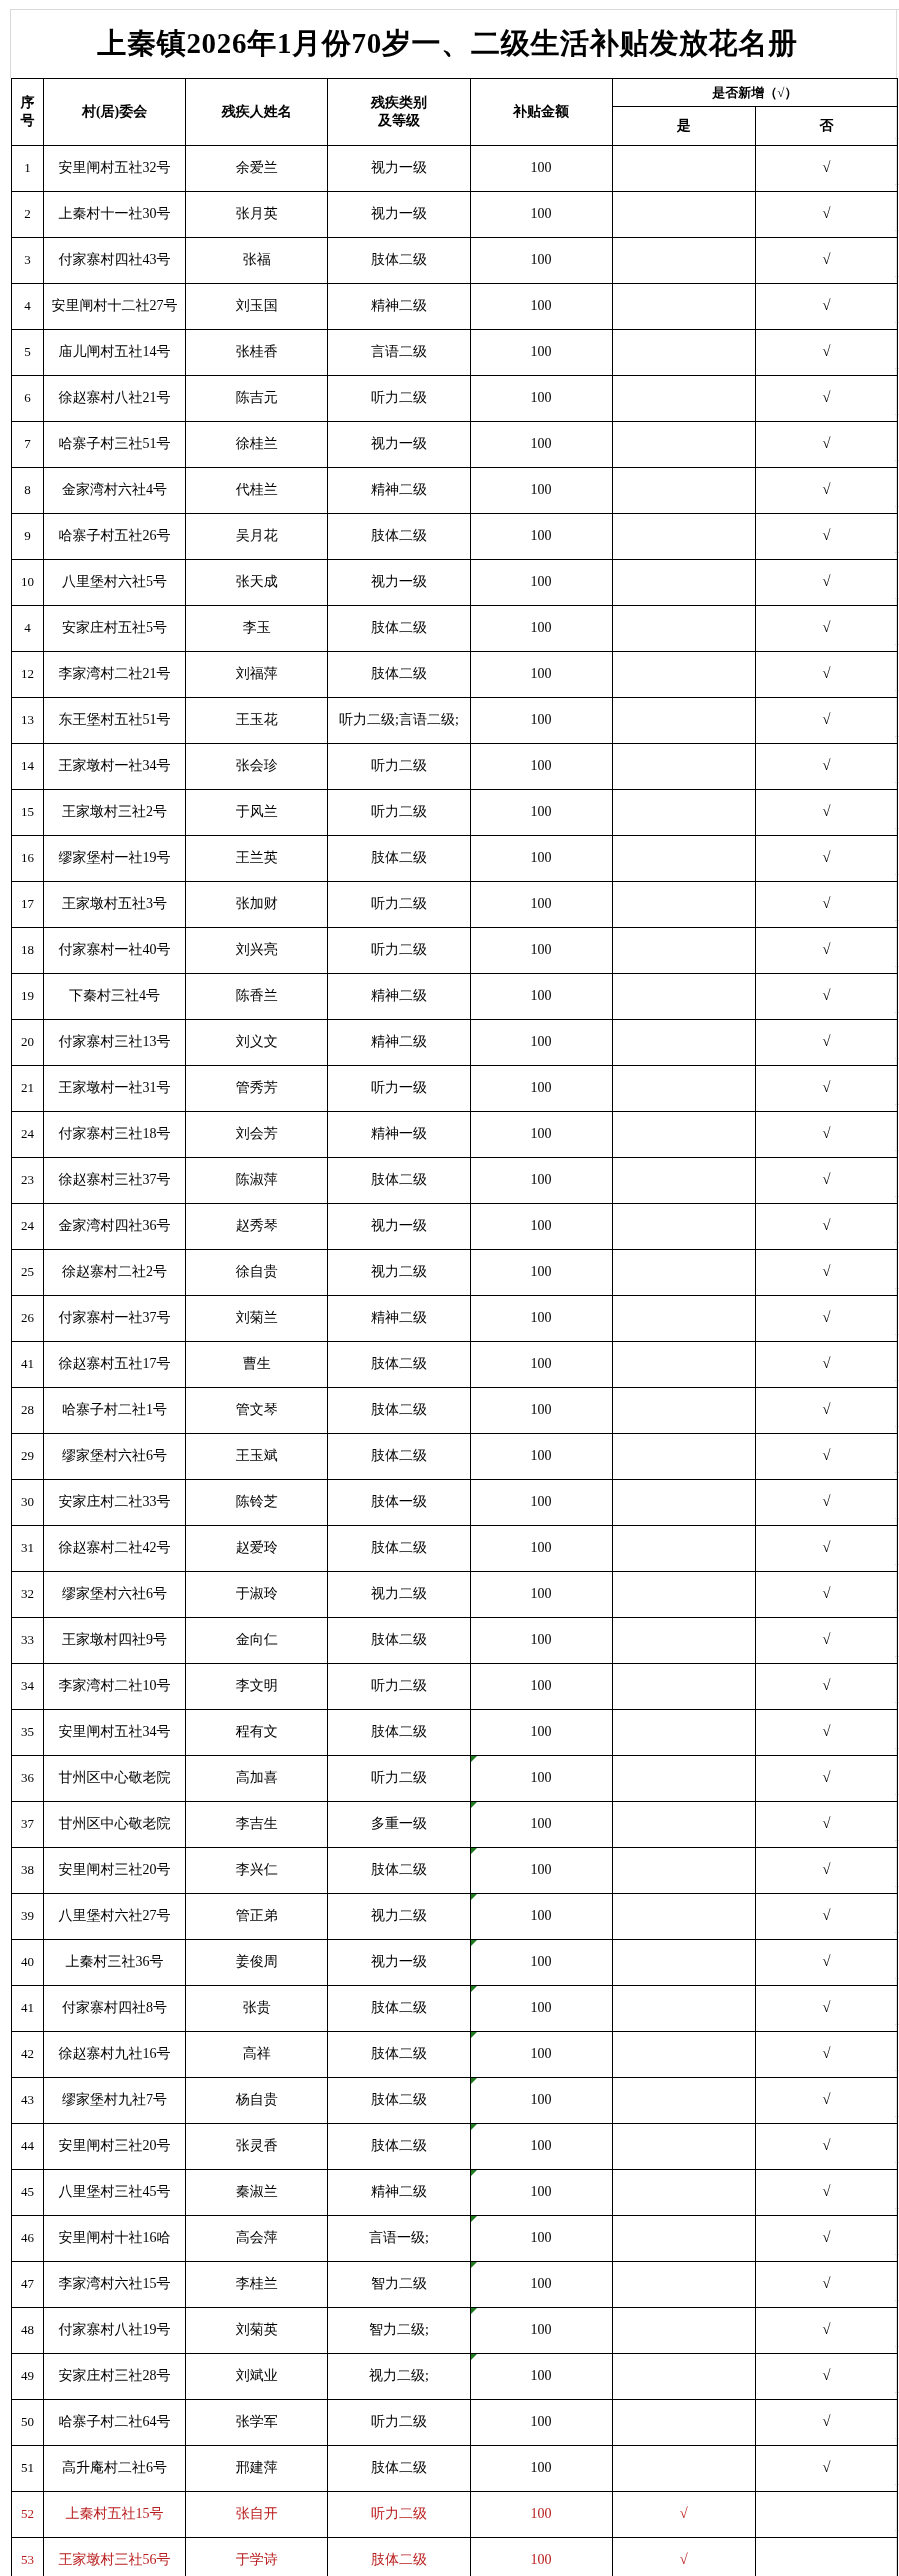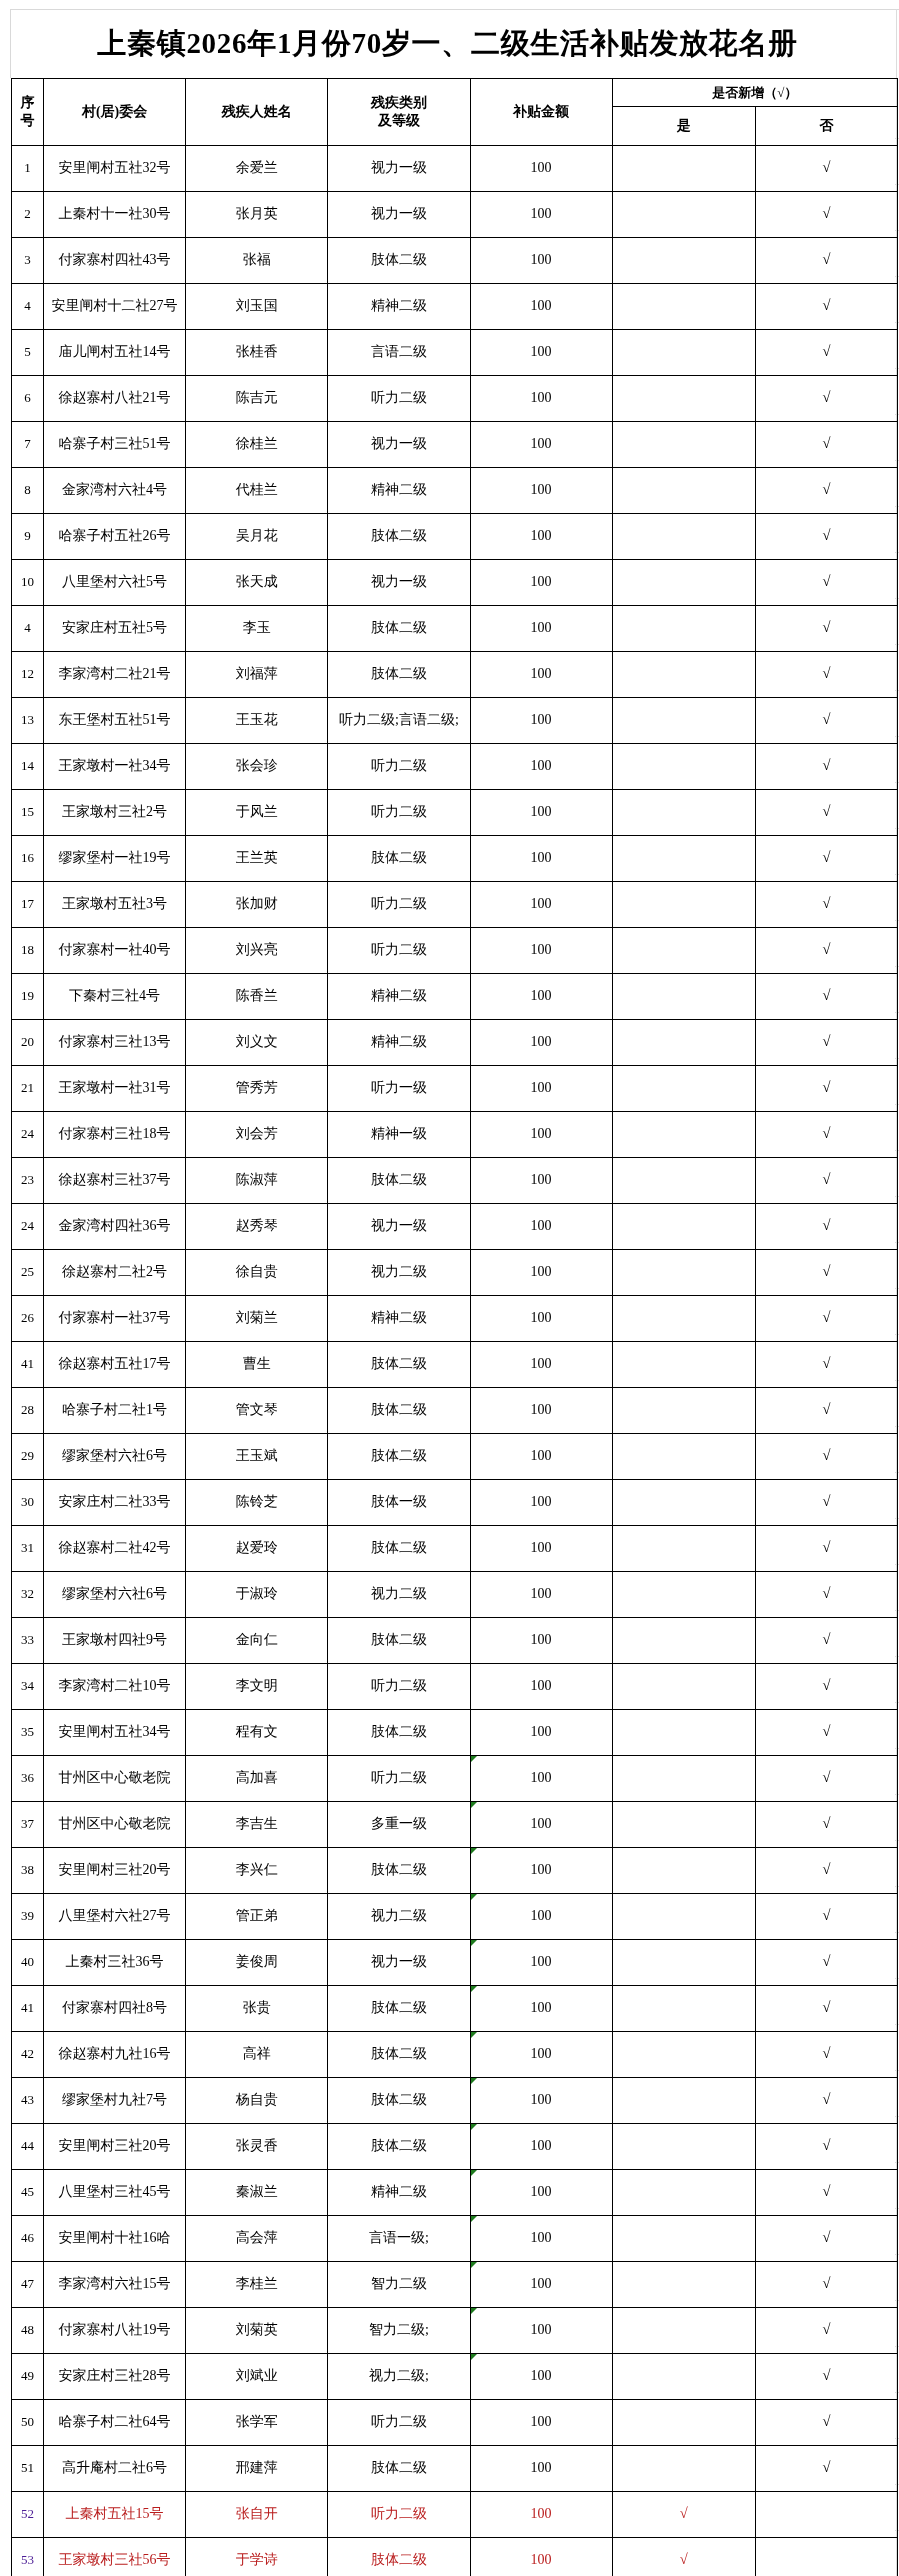--- a/index.html
+++ b/index.html
@@ -37,21 +37,21 @@
   .register thead tr.h1 th{height:24px;}
   .register thead th.span2{height:60px;}
   .register thead tr.h2 th{height:35px;}
   .register th.isnew{font-size:13px;}
   .register th .narrow{display:inline-block;max-width:4.3em;}
   .register tbody tr{height:46px;}
   .register tbody td:first-child{font-size:13px;}
   .register tbody td:nth-child(5){position:relative;margin-left:28px;}
   .register tbody td:nth-child(6),.register tbody td:nth-child(7){font-size:14.6px;}
   tr.red td{color:#b91c1c;}
-  tr.red td:first-child{color:#4c1d95;}
+  tr.red td:first-child{color:#b91c1c;}
   .tri{
     position:absolute;top:0;left:0;width:0;height:0;
     border-top:6.2px solid #1e7b1e;border-right:6.2px solid transparent;
   }
 </style>
 </head>
 <body>
 
 <div class="edge-top"></div>
 <div class="edge-left"></div>

